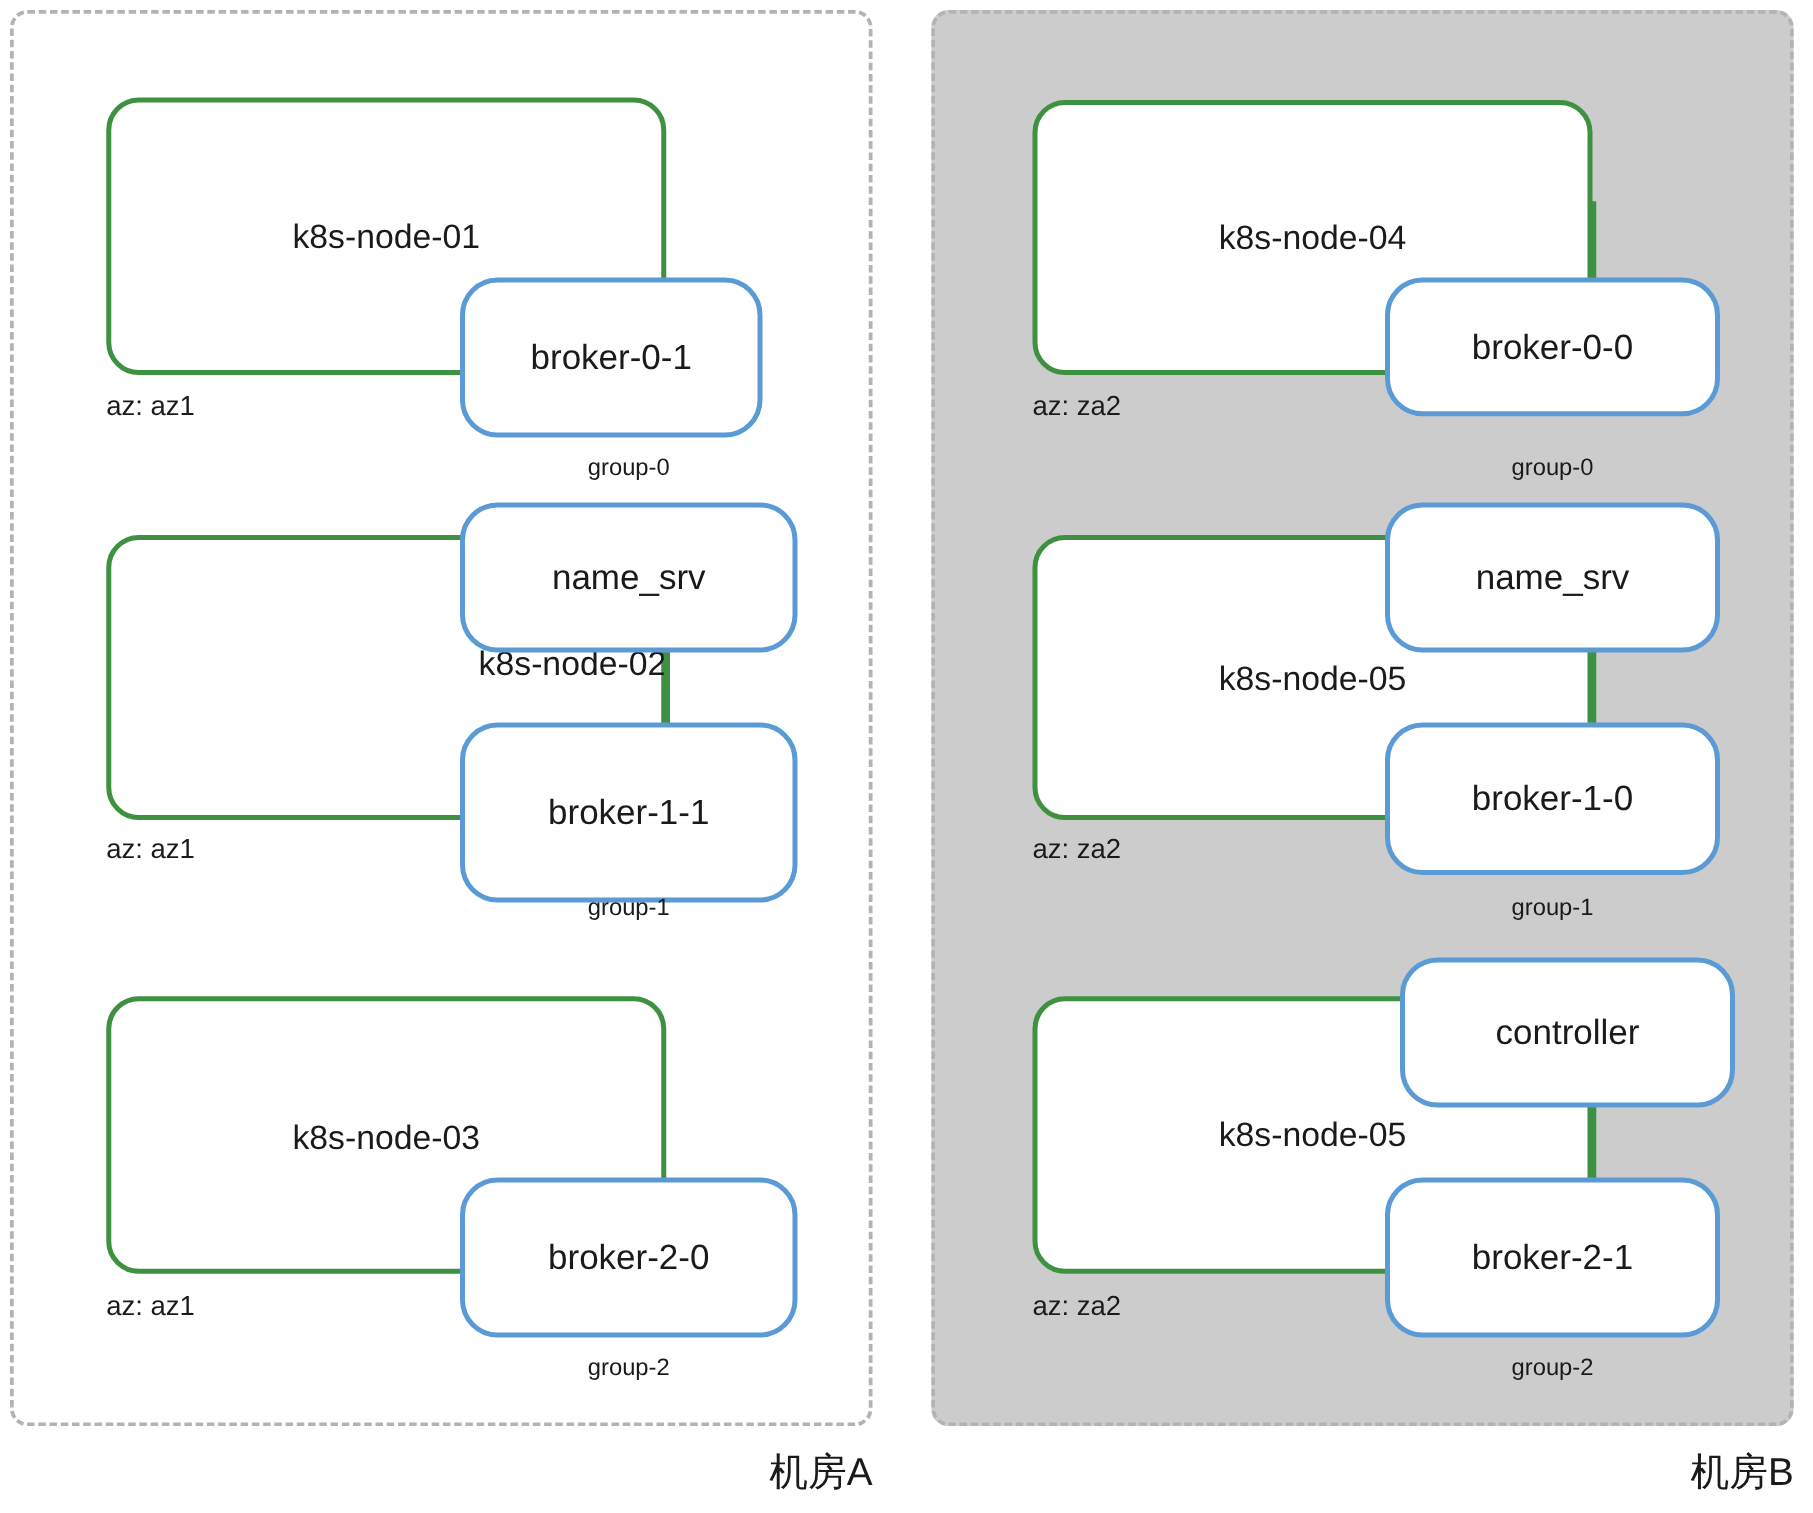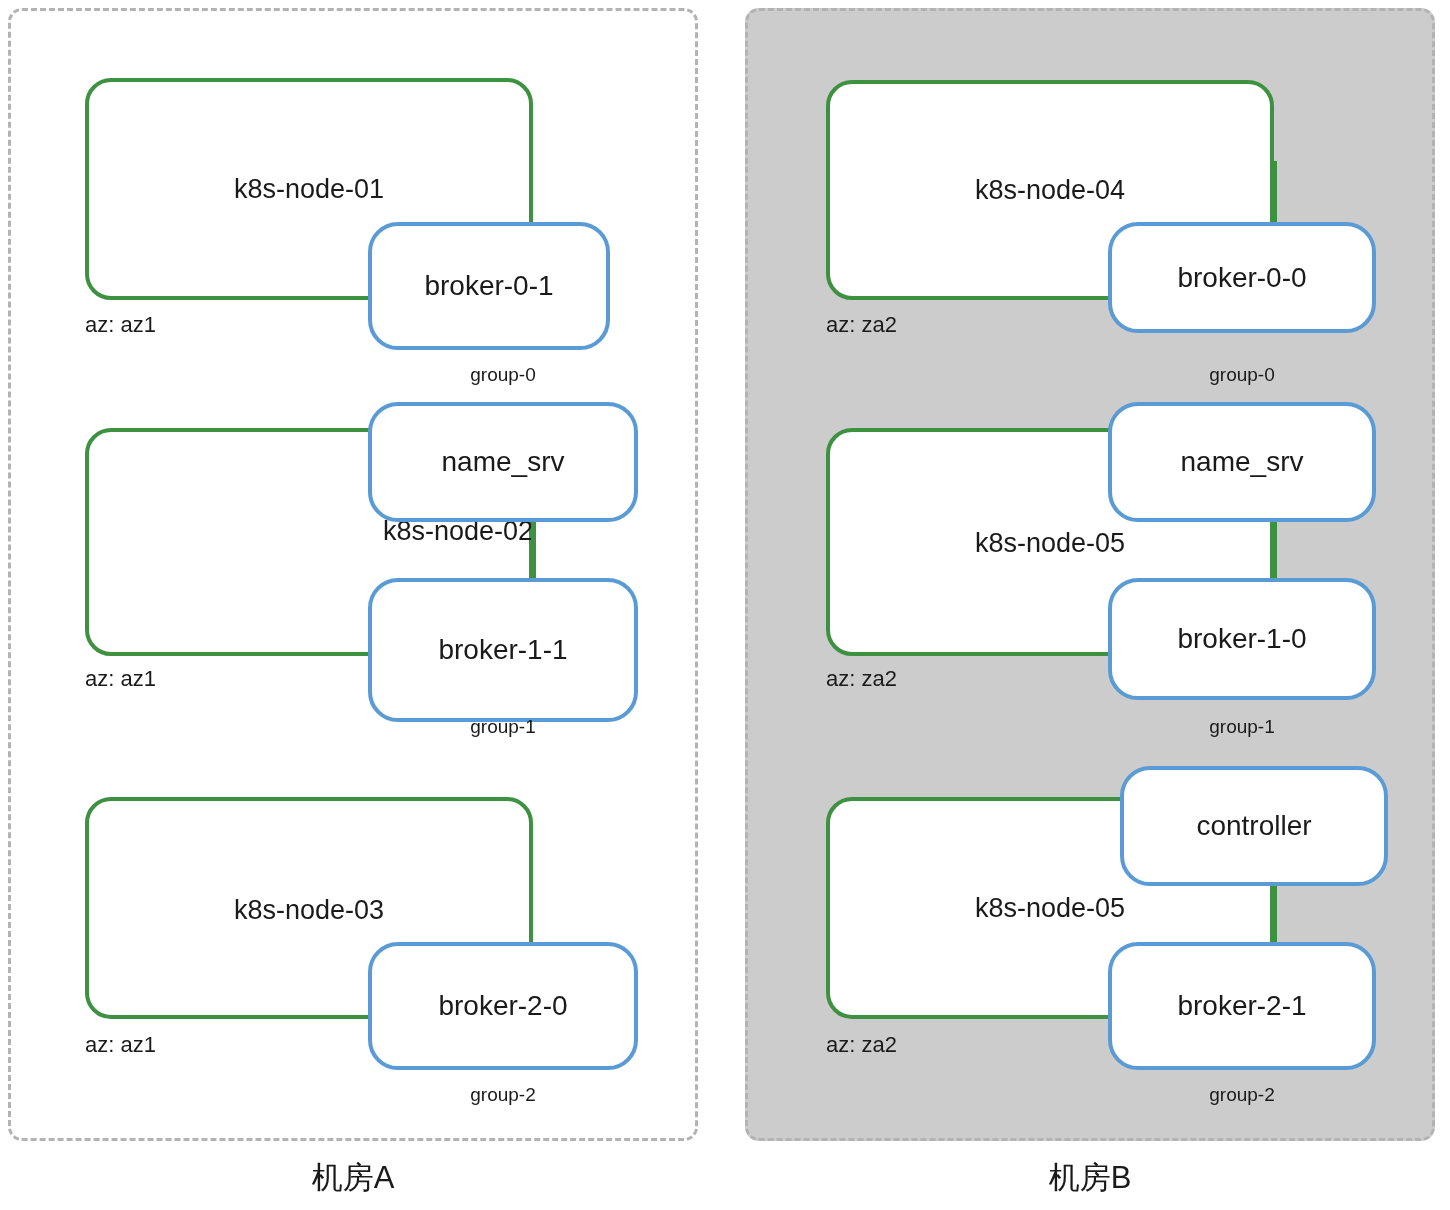--- a/index.html
+++ b/index.html
@@ -15,21 +15,21 @@
     position:absolute;
     border:3px dashed #b3b3b3;
     border-radius:14px;
     box-sizing:border-box;
   }
   .dc.filled{background:#cccccc;}
   .dc.plain{background:#ffffff;}
 
   .dc-caption{
     position:absolute;
-    text-align:center;
+    text-align:right;
     font-size:31px;
     color:#1a1a1a;
     white-space:nowrap;
   }
 
   
   .node{
     position:absolute;
     border:4px solid #3f9142;
     border-radius:26px;

